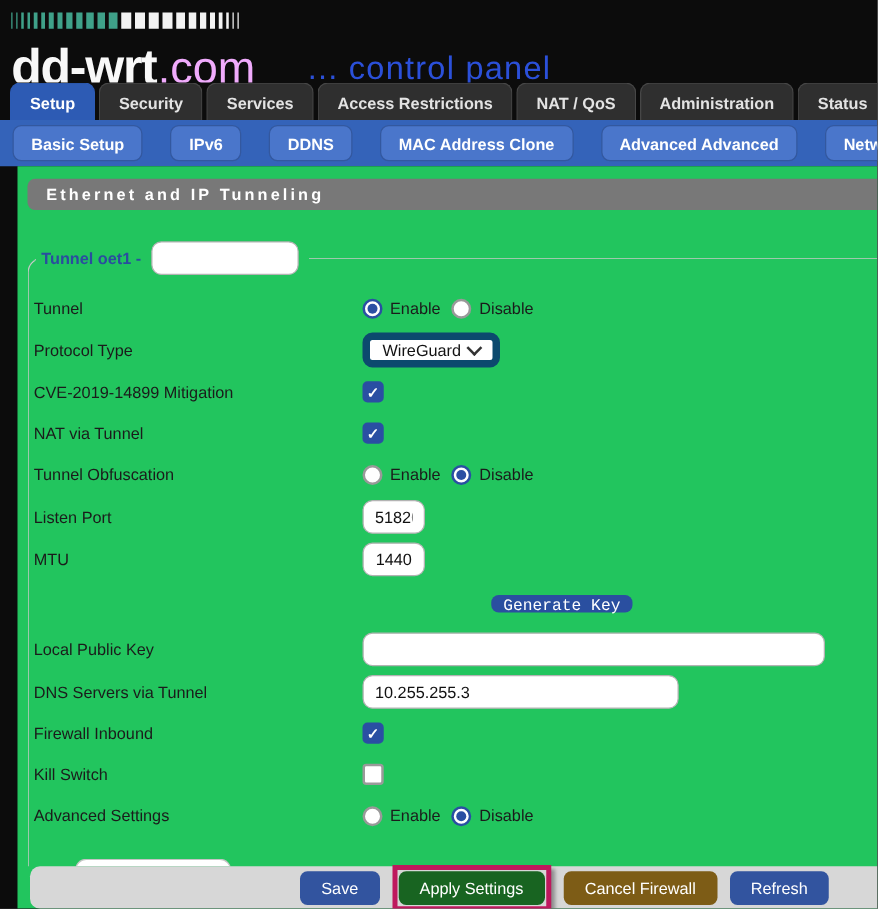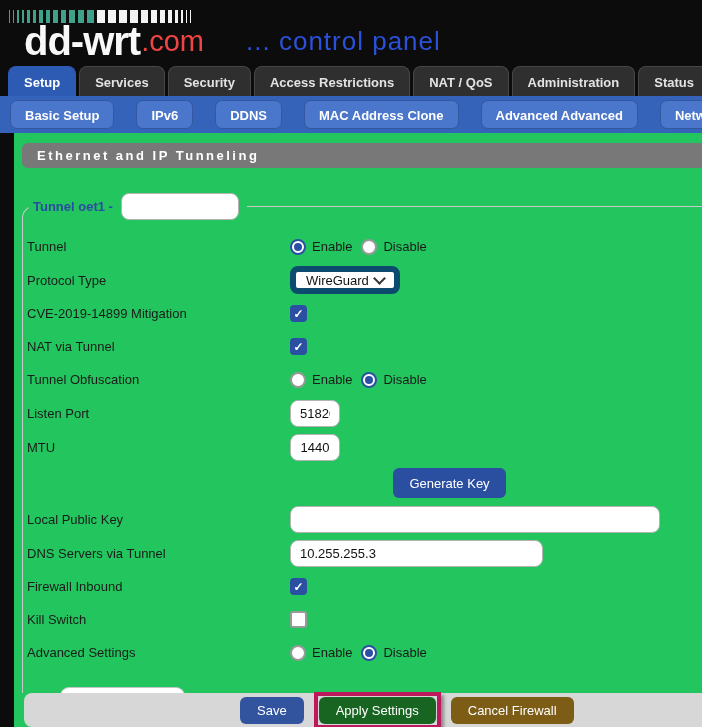--- a/index.html
+++ b/index.html
@@ -5,23 +5,23 @@
   html,body{margin:0;padding:0}
   body{width:702px;height:727px;background:#0c0c0c;font-family:"Liberation Sans",sans-serif;-webkit-font-smoothing:antialiased}
   .page{position:relative;width:702px;height:727px;overflow:hidden;background:#0c0c0c}
 
   
   .hdr{height:66px;overflow:hidden;background:#0c0c0c}
   .bars{display:flex;gap:3px;align-items:flex-end;height:13px;padding:10px 0 0 9px}
   .bar{height:13px;display:inline-block}
   .bar.teal{background:#3fa189}
   .bar.white{background:#f2f2f2}
-  .logo-line{display:flex;align-items:center;padding-left:24px;margin-top:1px;line-height:34px;white-space:nowrap}
+  .logo-line{display:flex;align-items:center;padding-left:9px;margin-top:14px;line-height:34px;white-space:nowrap}
   .logo-main{font-size:40px;color:#f8f8f8;font-weight:600;letter-spacing:-1px}
-  .logo-tld{font-size:29px;color:#ef4444;font-weight:500;margin-left:1px}
+  .logo-tld{font-size:36px;color:#f0abfc;font-weight:500;margin-left:1px}
   .tagline{font-size:26px;color:#2b50d9;margin-left:42px;font-weight:400;letter-spacing:1px}
 
   
   .tabs{display:flex;align-items:flex-end;height:30px;background:#0c0c0c;padding-left:8px;gap:3px}
   .tab{height:30px;line-height:31px;padding:0 15px;background:#2f2f2f;color:#e3e3e3;
        font-size:13px;font-weight:bold;border-radius:8px 8px 0 0;border:1px solid #474747;border-bottom:none;
        box-sizing:border-box;cursor:pointer;white-space:nowrap}
   .tab.on{background:#2d5bb4;color:#fff;border-color:#2d5bb4}
 
   
@@ -64,22 +64,22 @@
   .checkbox{width:17px;height:17px;border:2px solid #9a9a9a;border-radius:3px;background:#fff;display:flex;
             align-items:center;justify-content:center;box-sizing:border-box;cursor:pointer;flex:none}
   .checkbox.on{background:#2a4fa3;border-color:#2a4fa3;border-radius:4px}
   .check{visibility:hidden;color:#fff;font-size:12px;font-weight:bold;line-height:1}
   .checkbox.on .check{visibility:visible}
 
   .select{width:110px;height:28px;border:6px solid #0c4a6e;border-radius:8px;background:#fff;display:flex;
           align-items:center;justify-content:space-between;padding:0 10px;font-size:13px;color:#111;cursor:pointer;box-sizing:border-box}
   .chev{width:7px;height:7px;border-right:2px solid #333;border-bottom:2px solid #333;transform:rotate(45deg);margin-top:-4px}
 
-  .gen-btn{margin-left:103px;width:113px;height:30px;background:#2a4fa0;color:#fff;border:none;border-radius:6px;
-           font-size:13px;font-family:Liberation Sans, sans-serif;cursor:pointer}
+  .gen-btn{margin-left:103px;width:113px;height:14px;background:#2a4fa0;color:#fff;border:none;border-radius:6px;
+           font-size:13px;font-family:Liberation Mono, monospace;cursor:pointer}
 
   .partial-btn{width:123px;height:14px;margin:18px 0 0 33px;background:#fff;border:1px solid #c4c4c4;border-bottom:none;
                border-radius:9px 9px 0 0;cursor:pointer}
 
   
   .footer{margin-left:10px;height:34px;background:#d7d7d7;border-radius:8px 0 0 8px;display:flex;align-items:center;
           gap:10px;padding-left:216px;box-sizing:border-box;overflow:visible;flex:none}
   .btn{height:27px;border:none;border-radius:6px;color:#fff;font-size:13px;padding:0 17px;cursor:pointer;
        font-family:"Liberation Sans",sans-serif;white-space:nowrap}
   .btn.blue{background:#32549f}
@@ -123,22 +123,22 @@
       </div>
     <div class="logo-line">
       <span class="logo-main">dd-wrt</span>
         <span class="logo-tld">.com</span>
       <span class="tagline">... control panel</span>
     </div>
   </header>
 
   <nav class="tabs">
     <div class="tab on">Setup</div>
+    <div class="tab">Security</div>
     <div class="tab">Services</div>
-    <div class="tab">Security</div>
     <div class="tab">Access Restrictions</div>
     <div class="tab">NAT / QoS</div>
     <div class="tab">Administration</div>
     <div class="tab">Status</div>
   </nav>
 
   <nav class="subtabs">
     <div class="subtab">Basic Setup</div>
     <div class="subtab">IPv6</div>
     <div class="subtab">DDNS</div>
@@ -275,15 +275,16 @@
         <div class="partial-btn"></div>
       </fieldset>
     </main>
 
     <footer class="footer">
       <button class="btn blue">Save</button>
       <span class="red-box">
         <button class="btn green">Apply Settings</button>
       </span>
       <button class="btn brown">Cancel Firewall</button>
+      <button class="btn blue">Refresh</button>
     </footer>
   </div>
 </div>
 
 </body></html>

